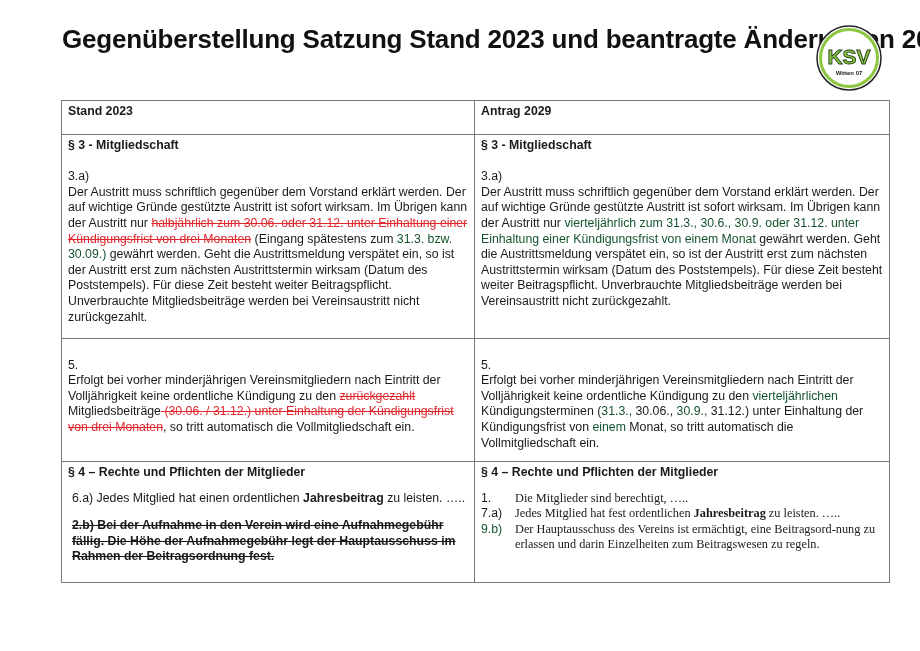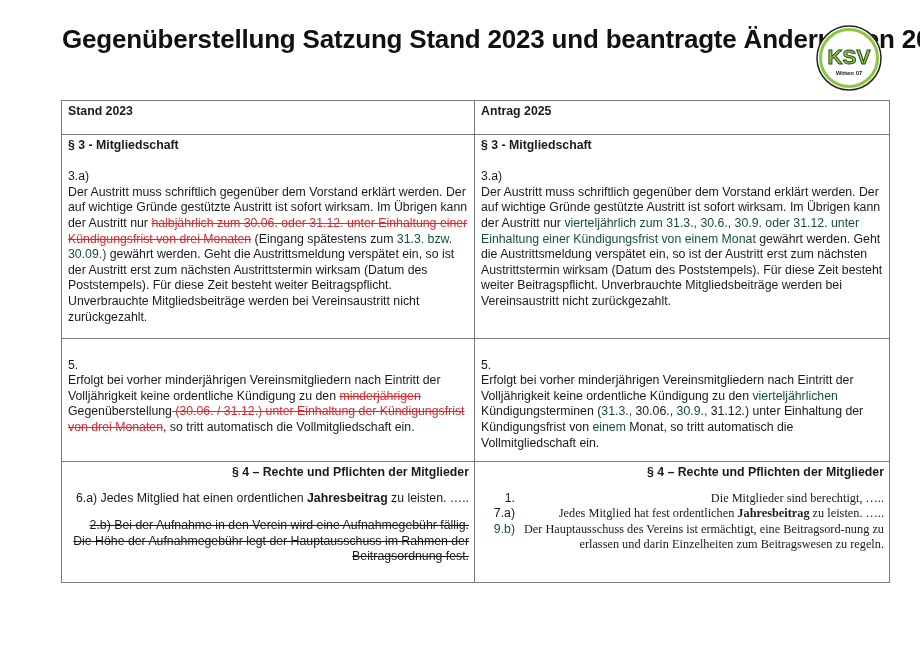--- a/index.html
+++ b/index.html
@@ -9,25 +9,25 @@
            letter-spacing: -0.2px; color: #111; white-space: nowrap; }
   .logo { position: absolute; left: 815px; top: 24px; width: 68px; height: 68px; }
   table.cmp { position: absolute; left: 61px; top: 100px; width: 829px; border-collapse: collapse;
               table-layout: fixed; font-size: 12.3px; line-height: 15.6px; }
   table.cmp td { border: 1.4px solid #7a7a7a; vertical-align: top; padding: 3px 5px 4px 6px; }
   .col-a { width: 413px; }
   .hdr td { height: 26px; }
   .b { font-weight: bold; }
   .red { color: #14532d; }
   .strike { color: #e0282e; text-decoration: line-through; }
-  .strike-black { text-decoration: line-through; }
+  .strike-black { text-decoration: line-through; font-weight: bold; }
   .gap { height: 15.6px; }
   .r1 td { height: 196px; }
   .r2 td { height: 115px; }
-  .r3 td { height: 113px; text-align: right; }
+  .r3 td { height: 113px; }
   .indent { padding-left: 4px; }
   .li { display: flex; }
   .li .num { width: 34px; flex: none; }
   .li .txt { flex: 1; font-family: Liberation Serif, serif; }
 </style>
 </head>
 <body>
 
 <div class="title">Gegenüberstellung Satzung Stand 2023 und beantragte Änderungen 2025</div>
 
@@ -39,21 +39,21 @@
 </svg>
 
 <table class="cmp">
   <colgroup>
       <col class="col-a">
       <col>
     </colgroup>
   <tbody>
       <tr class="hdr">
     <td><span class="b">Stand 2023</span></td>
-    <td><span class="b">Antrag 2025</span></td>
+    <td><span class="b">Antrag 2029</span></td>
   </tr>
 
   <tr class="r1">
     <td>
       <div class="b">§ 3 - Mitgliedschaft</div>
       <div class="gap"></div>
       <div>3.a)</div>
       <div><span>Der Austritt muss schriftlich gegenüber dem Vorstand erklärt werden. Der auf wichtige Gründe gestützte Austritt ist sofort wirksam. Im Übrigen kann der Austritt nur </span><span class="strike">halbjährlich zum 30.06. oder 31.12. unter Einhaltung einer Kündigungsfrist von drei Monaten</span><span> (Eingang spätestens zum </span><span class="red">31.3. bzw. 30.09.)</span><span> gewährt werden. Geht die Austrittsmeldung verspätet ein, so ist der Austritt erst zum nächsten Austrittstermin wirksam (Datum des Poststempels). Für diese Zeit besteht weiter Beitragspflicht. Unverbrauchte Mitgliedsbeiträge werden bei Vereinsaustritt nicht zurückgezahlt.</span></div>
     </td>
     <td>
@@ -61,21 +61,21 @@
       <div class="gap"></div>
       <div>3.a)</div>
       <div><span>Der Austritt muss schriftlich gegenüber dem Vorstand erklärt werden. Der auf wichtige Gründe gestützte Austritt ist sofort wirksam. Im Übrigen kann der Austritt nur </span><span class="red">vierteljährlich zum 31.3., 30.6., 30.9. oder 31.12. unter Einhaltung einer Kündigungsfrist von einem Monat</span><span> gewährt werden. Geht die Austrittsmeldung verspätet ein, so ist der Austritt erst zum nächsten Austrittstermin wirksam (Datum des Poststempels). Für diese Zeit besteht weiter Beitragspflicht. Unverbrauchte Mitgliedsbeiträge werden bei Vereinsaustritt nicht zurückgezahlt.</span></div>
     </td>
   </tr>
 
   <tr class="r2">
     <td>
       <div class="gap"></div>
       <div>5.</div>
-      <div><span>Erfolgt bei vorher minderjährigen Vereinsmitgliedern nach Eintritt der Volljährigkeit keine ordentliche Kündigung zu den </span><span class="strike">minderjährigen</span><span> Gegenüberstellung</span><span class="strike"> (30.06. / 31.12.) unter Einhaltung der Kündigungsfrist von drei Monaten</span><span>, so tritt automatisch die Vollmitgliedschaft ein.</span></div>
+      <div><span>Erfolgt bei vorher minderjährigen Vereinsmitgliedern nach Eintritt der Volljährigkeit keine ordentliche Kündigung zu den </span><span class="strike">zurückgezahlt</span><span> Mitgliedsbeiträge</span><span class="strike"> (30.06. / 31.12.) unter Einhaltung der Kündigungsfrist von drei Monaten</span><span>, so tritt automatisch die Vollmitgliedschaft ein.</span></div>
     </td>
     <td>
       <div class="gap"></div>
       <div>5.</div>
       <div><span>Erfolgt bei vorher minderjährigen Vereinsmitgliedern nach Eintritt der Volljährigkeit keine ordentliche Kündigung zu den </span><span class="red">vierteljährlichen</span><span> Kündigungsterminen (</span><span class="red">31.3.,</span><span> 30.06., </span><span class="red">30.9.,</span><span> 31.12.) unter Einhaltung der Kündigungsfrist von </span><span class="red">einem</span><span> Monat, so tritt automatisch die Vollmitgliedschaft ein.</span></div>
     </td>
   </tr>
 
   <tr class="r3">
     <td>

